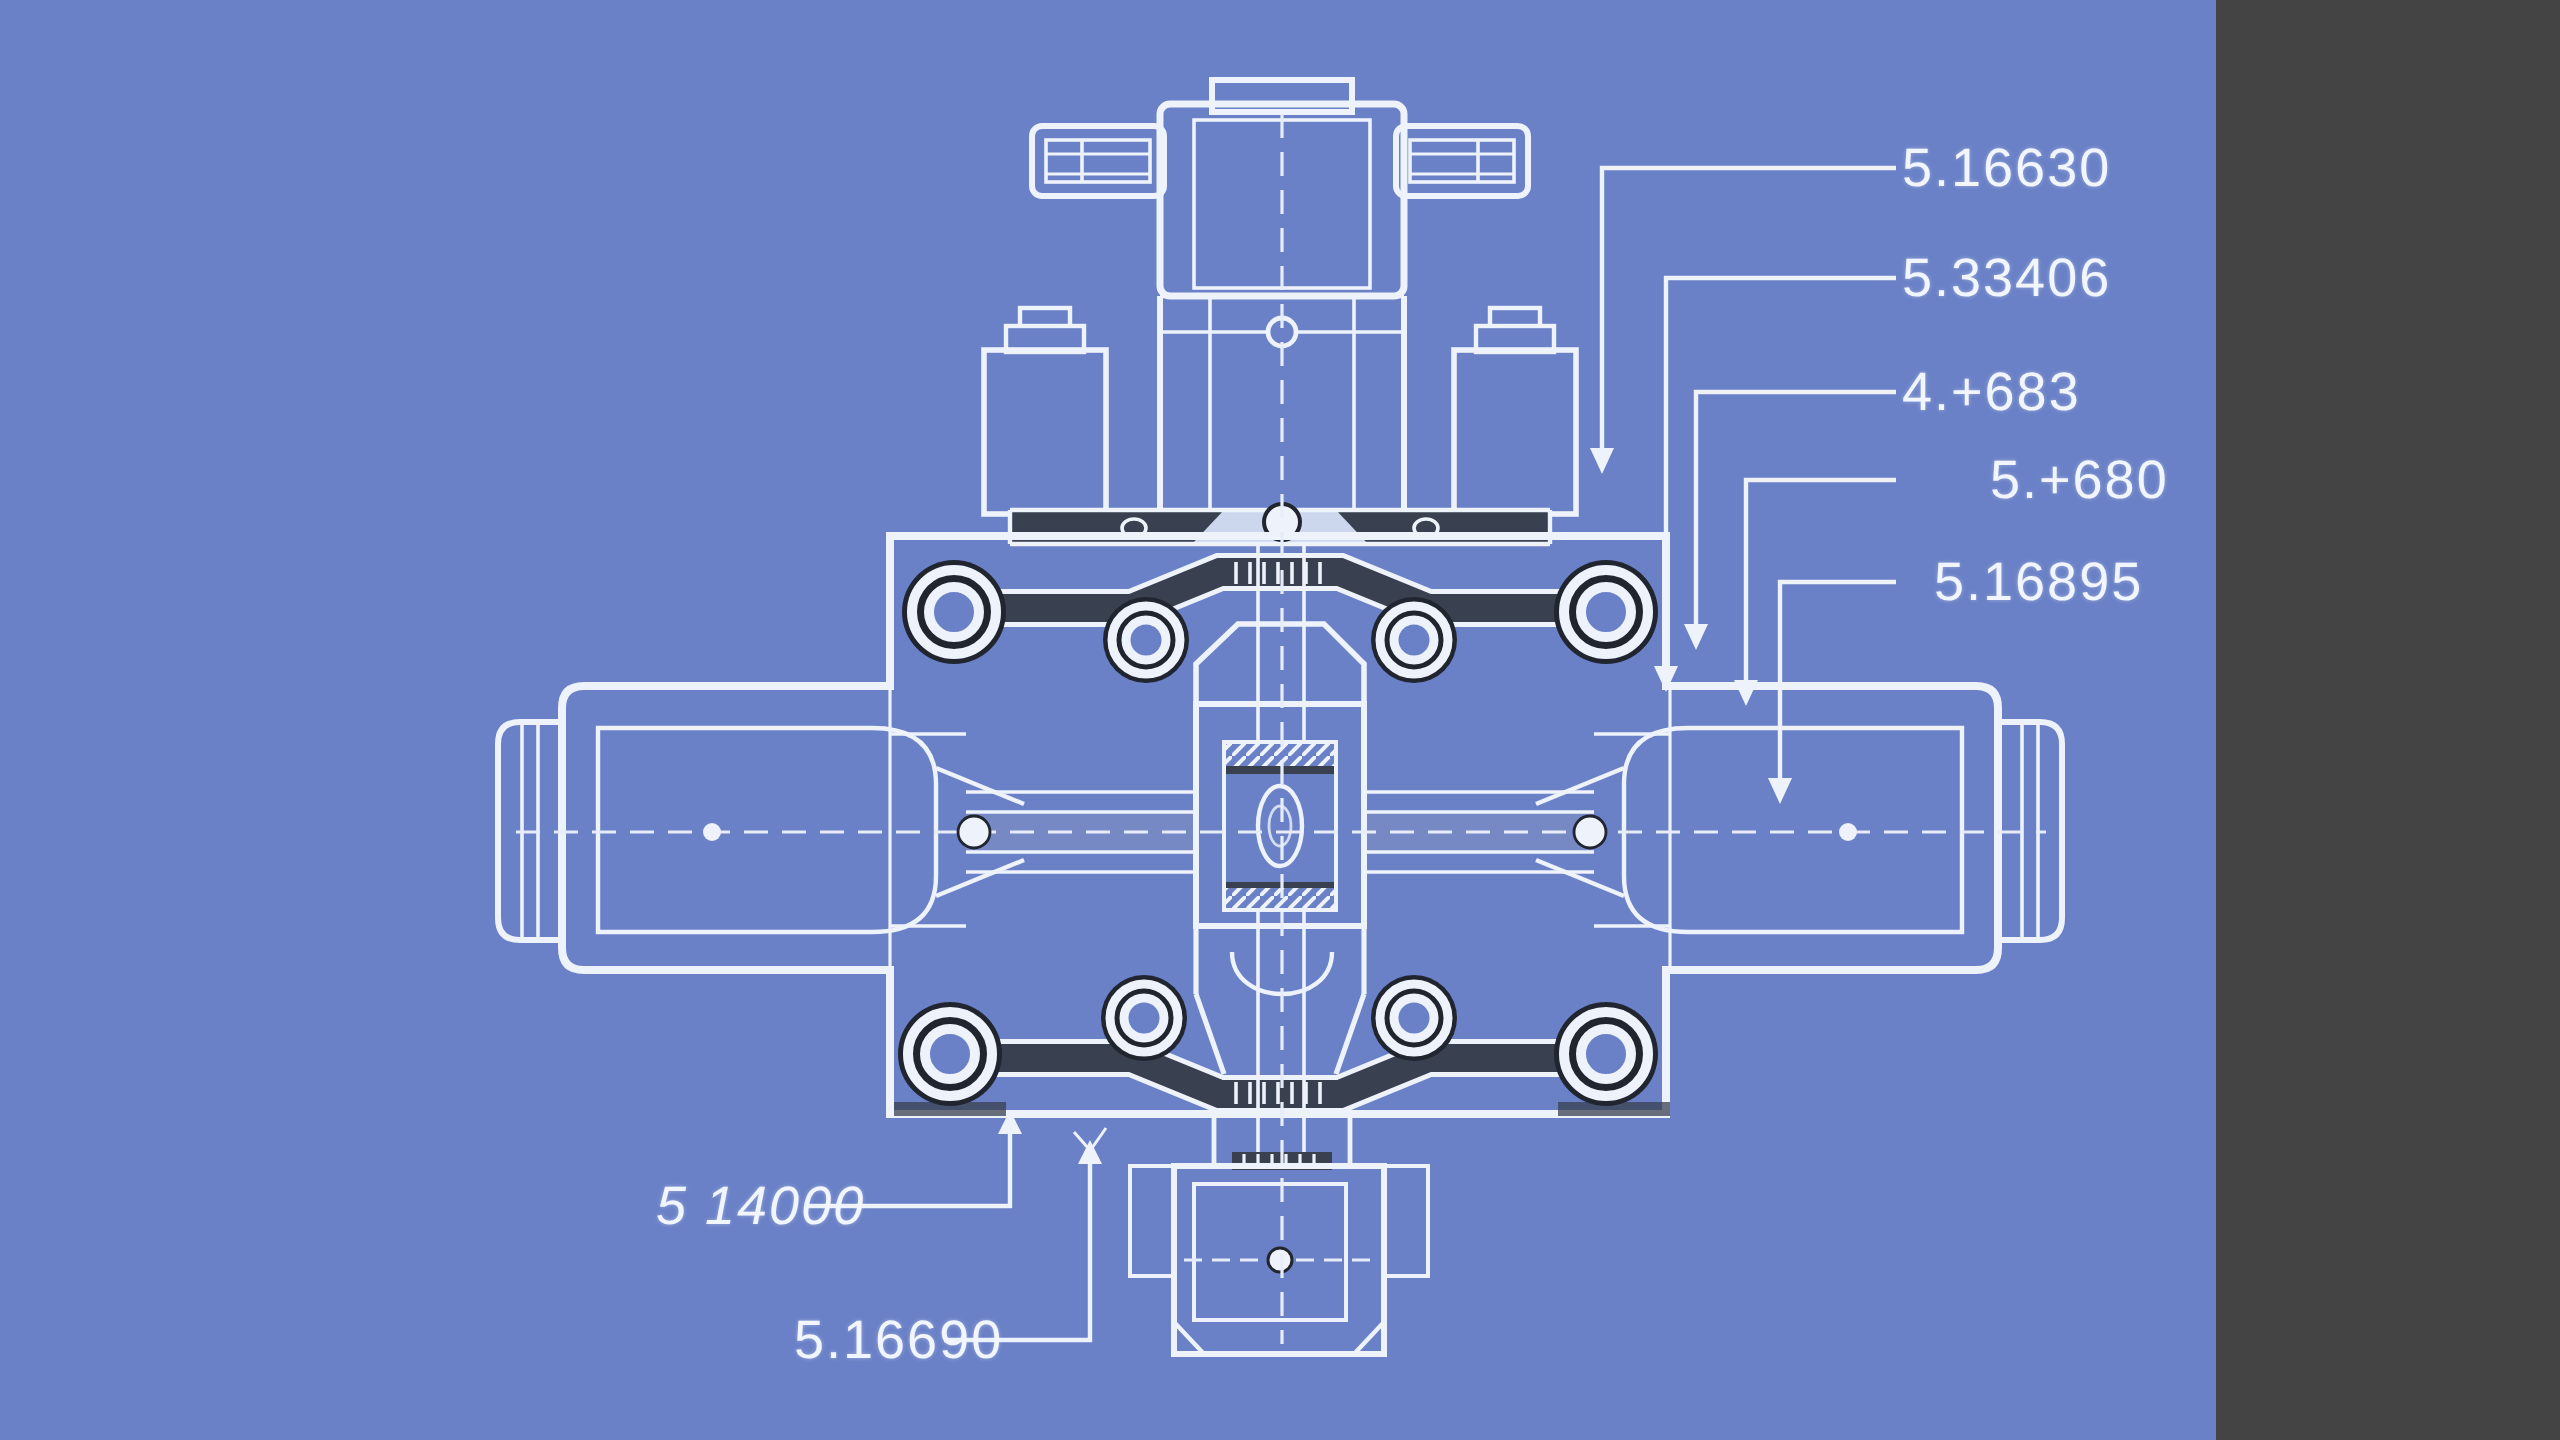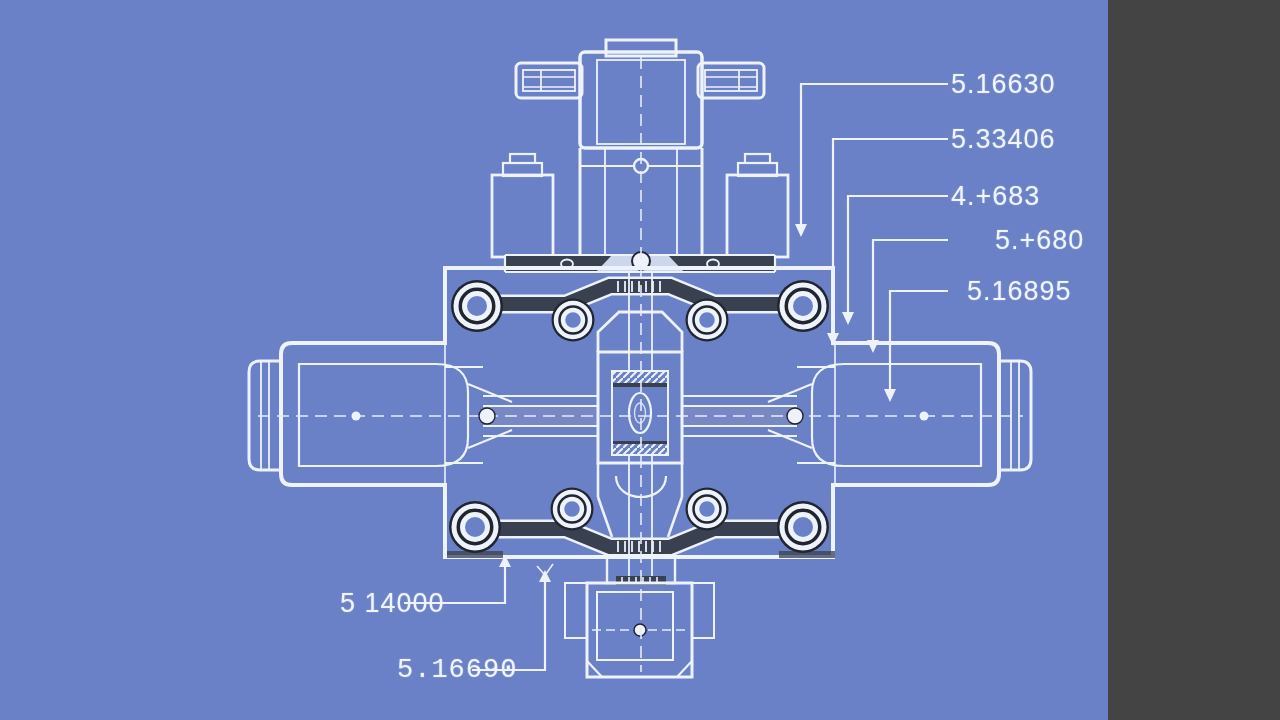--- a/index.html
+++ b/index.html
@@ -296,16 +296,16 @@
       <line x1="553" y1="564" x2="546" y2="574" class="ln" stroke-width="1.5"></line>
     </g>
   </g>
 </svg>
 
 <div class="callout" style="left:951px;top:69px;">5.16630</div>
 <div class="callout" style="left:951px;top:124px;">5.33406</div>
 <div class="callout" style="left:951px;top:181px;">4.+683</div>
 <div class="callout" style="left:995px;top:225px;">5.+680</div>
 <div class="callout" style="left:951px;top:276px;margin-left:16px;">5.16895</div>
-<div class="callout" style="left:340px;top:588px;">5 14000</div>
-<div class="callout" style="left:397px;top:655px;font-family:Liberation Mono, monospace;">5.16690</div>
+<div class="callout" style="left:328px;top:588px;font-style:italic;">5 14000</div>
+<div class="callout" style="left:397px;top:655px;">5.16690</div>
 
 </div>
 
 </body></html>

